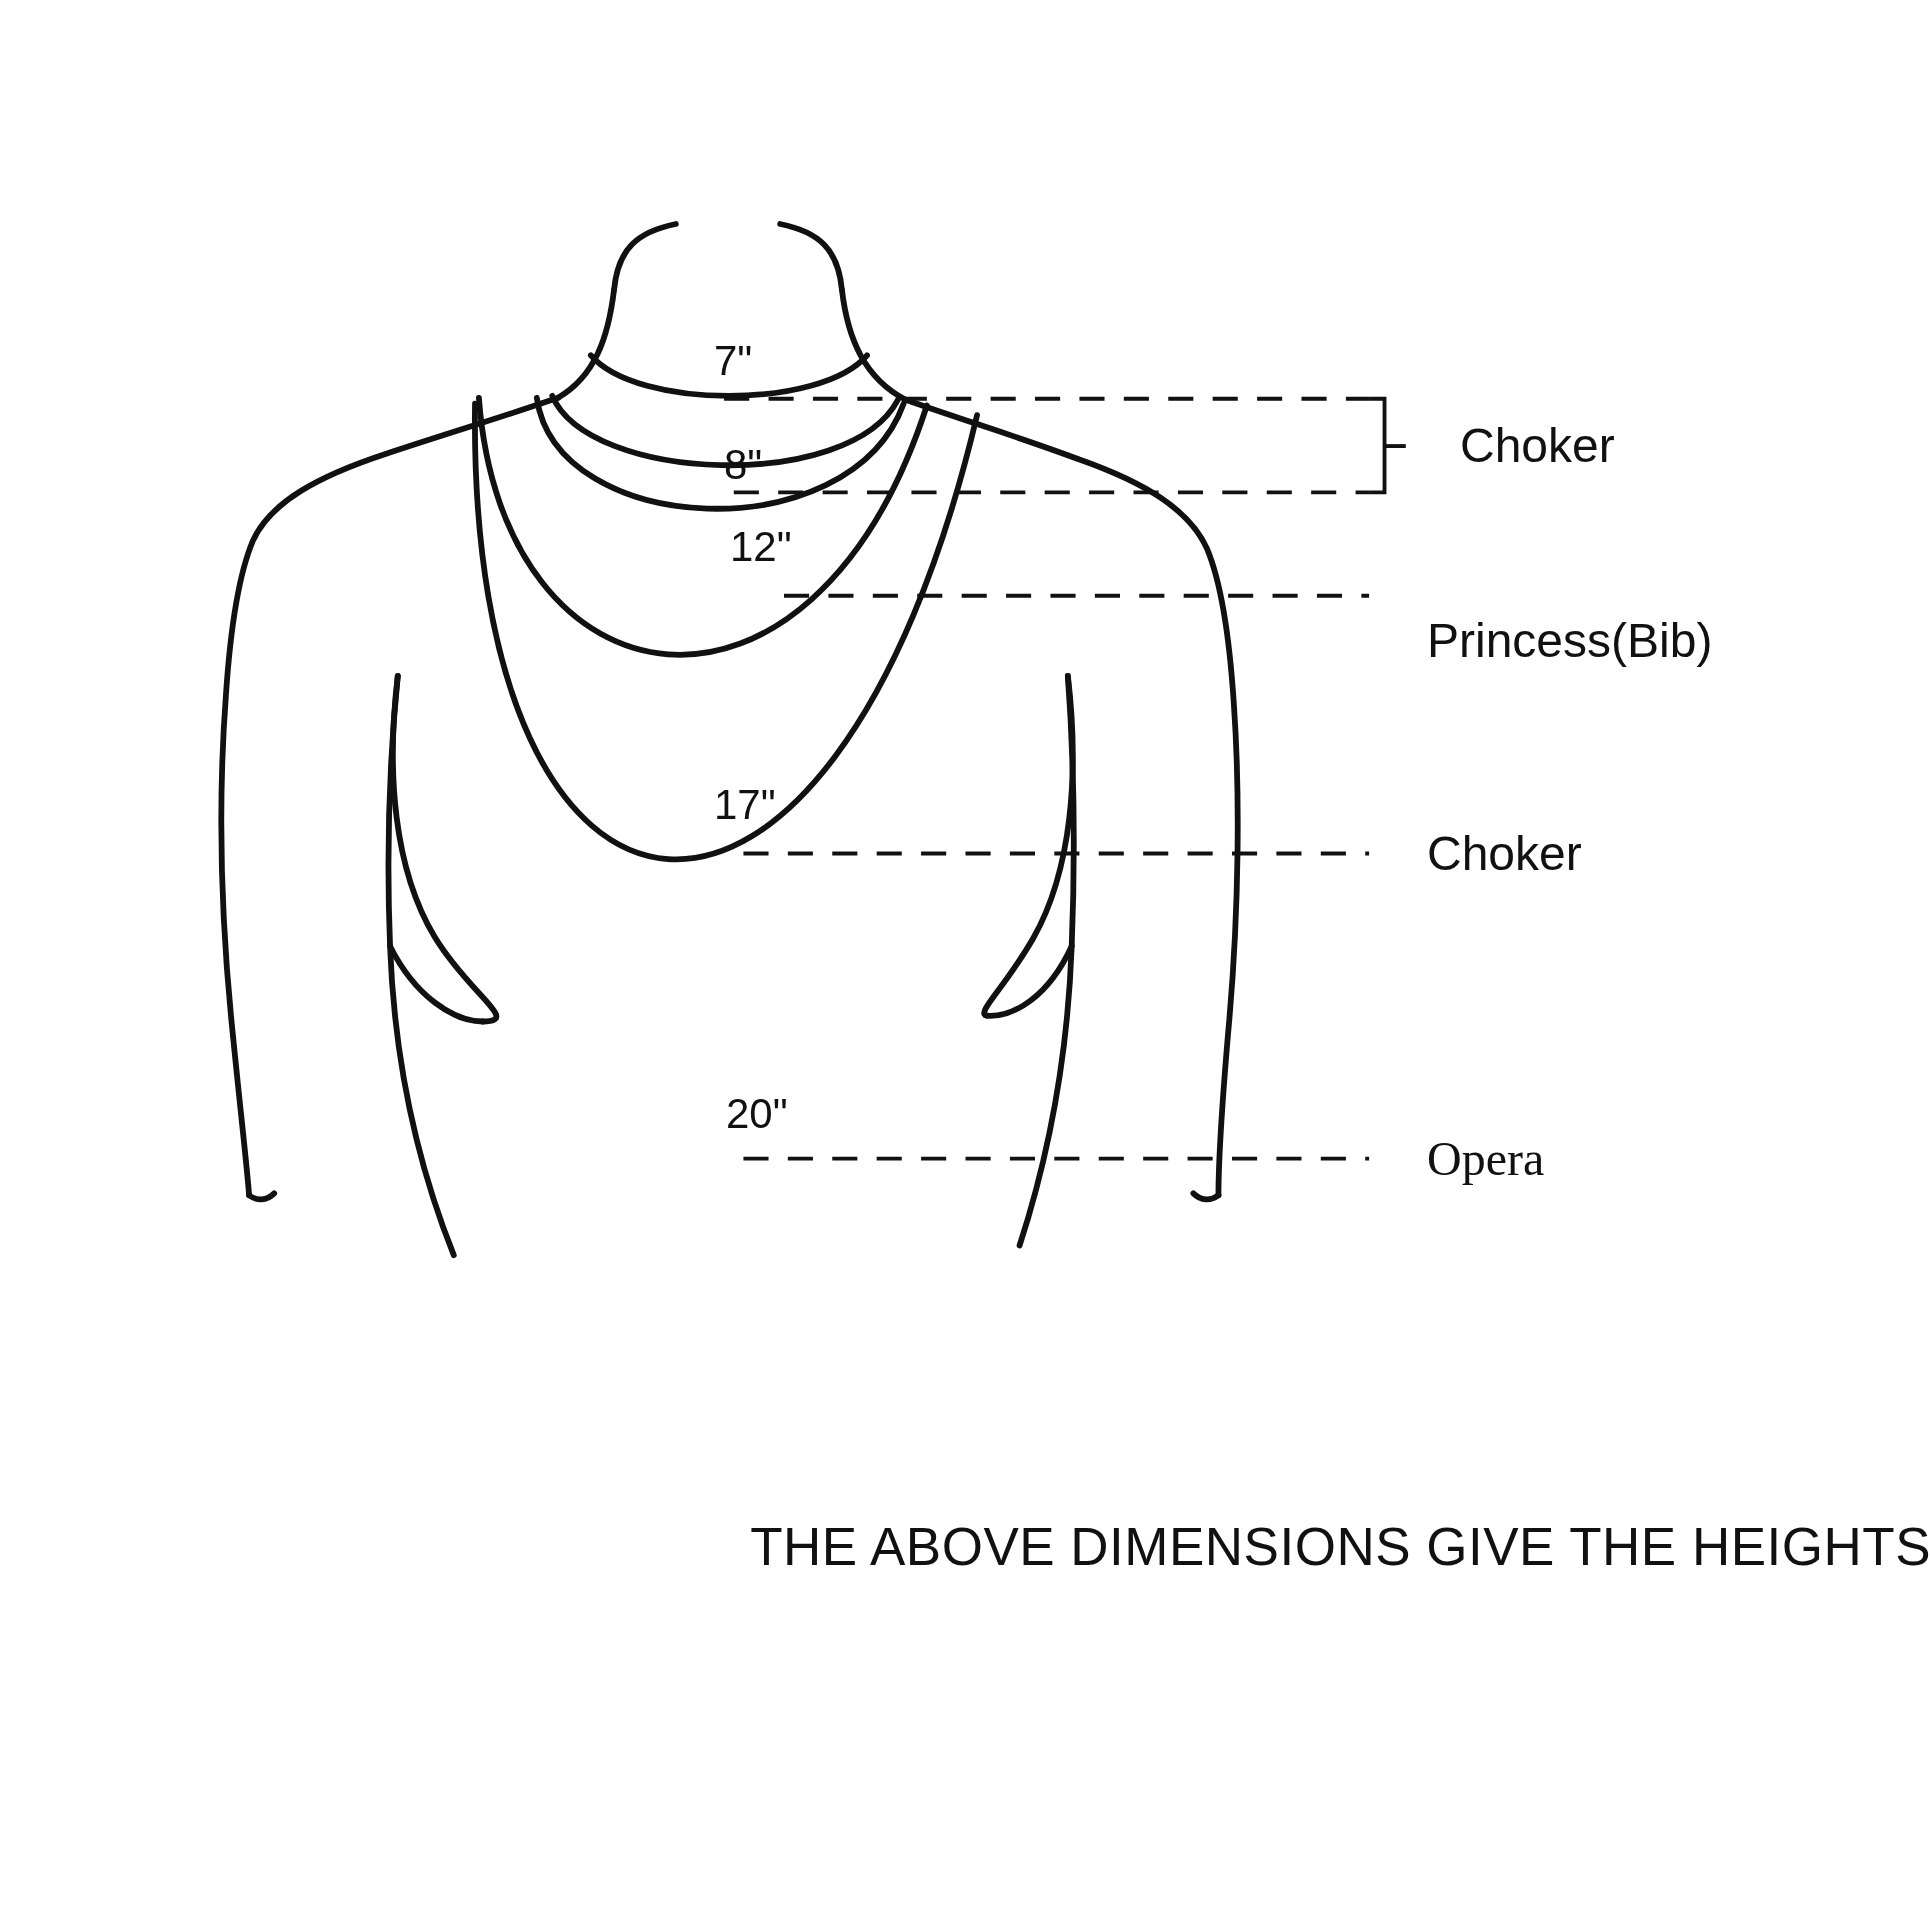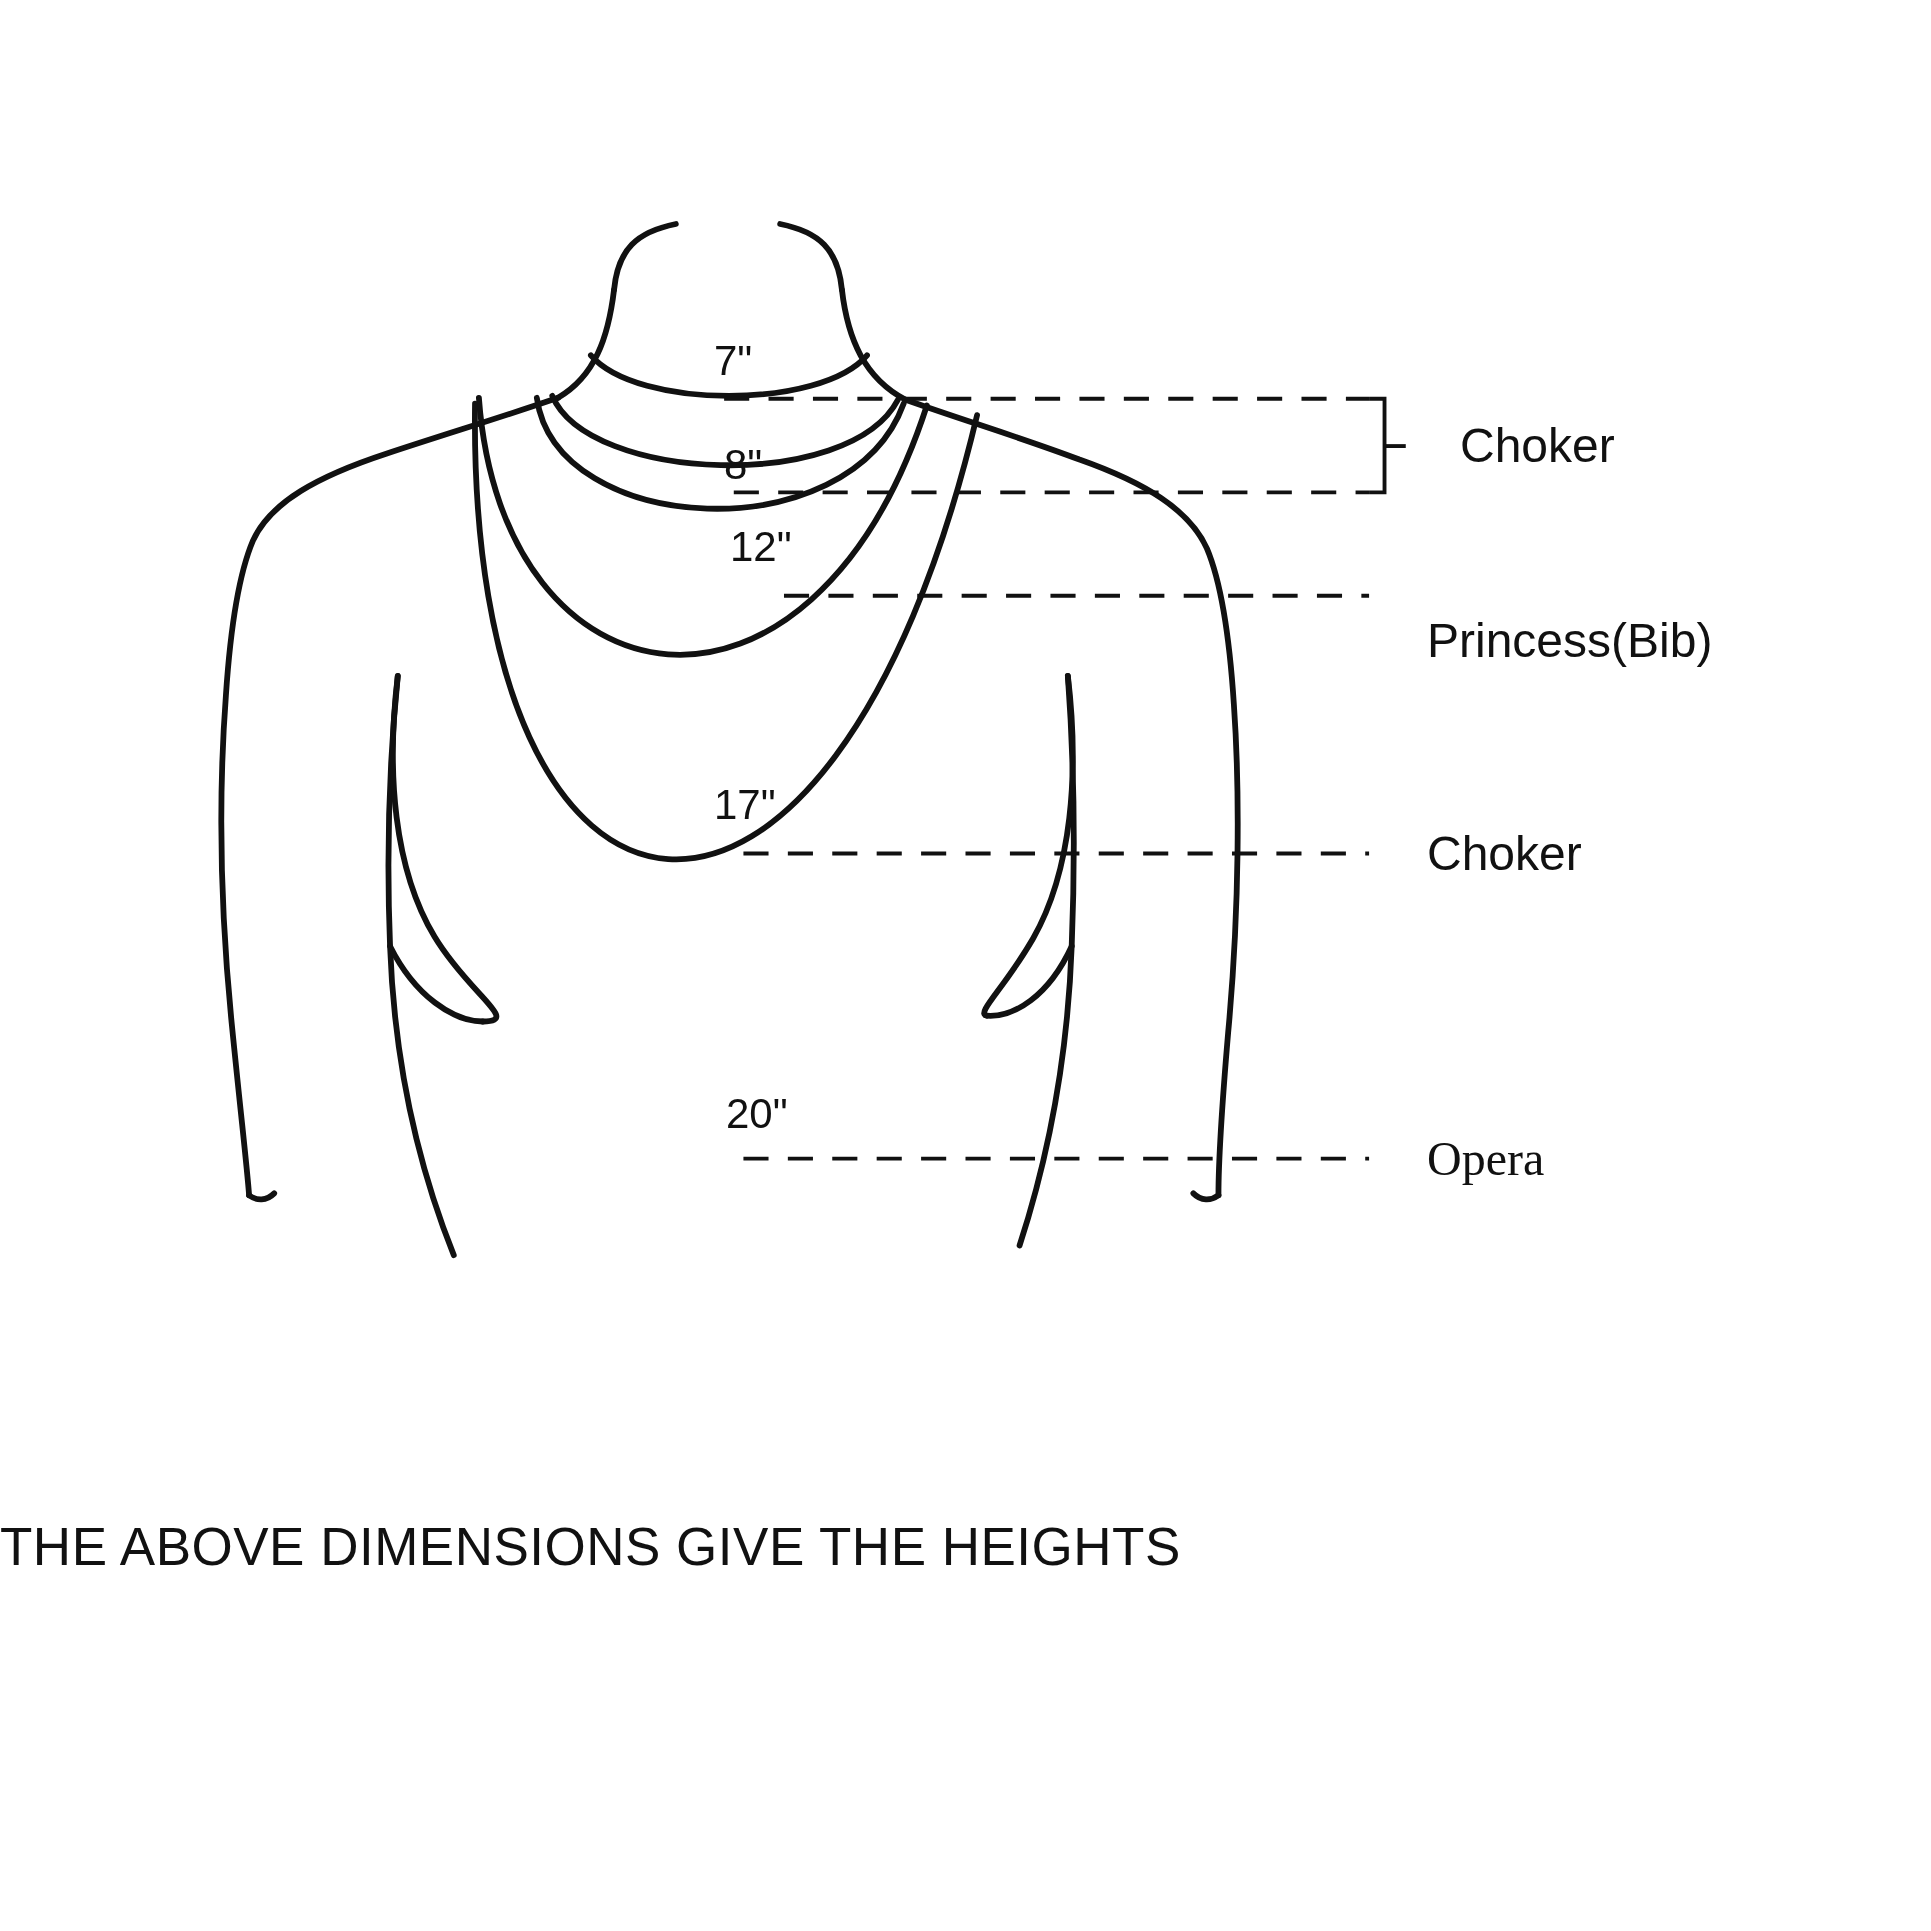--- a/index.html
+++ b/index.html
@@ -65,21 +65,21 @@
     position: absolute;
     font-size: 48px;
     line-height: 1;
     color: #111111;
     white-space: nowrap;
   }
   .caption {
     position: absolute;
     left: 0;
     width: 1931px;
-    text-align: left;
+    text-align: right;
     font-size: 53px;
     letter-spacing: 0.5px;
     color: #111111;
   }
   .caption.line1 { top: 1516px; }
   .caption.line2 { top: 1612px; }
 </style>
 </head>
 <body>
 

